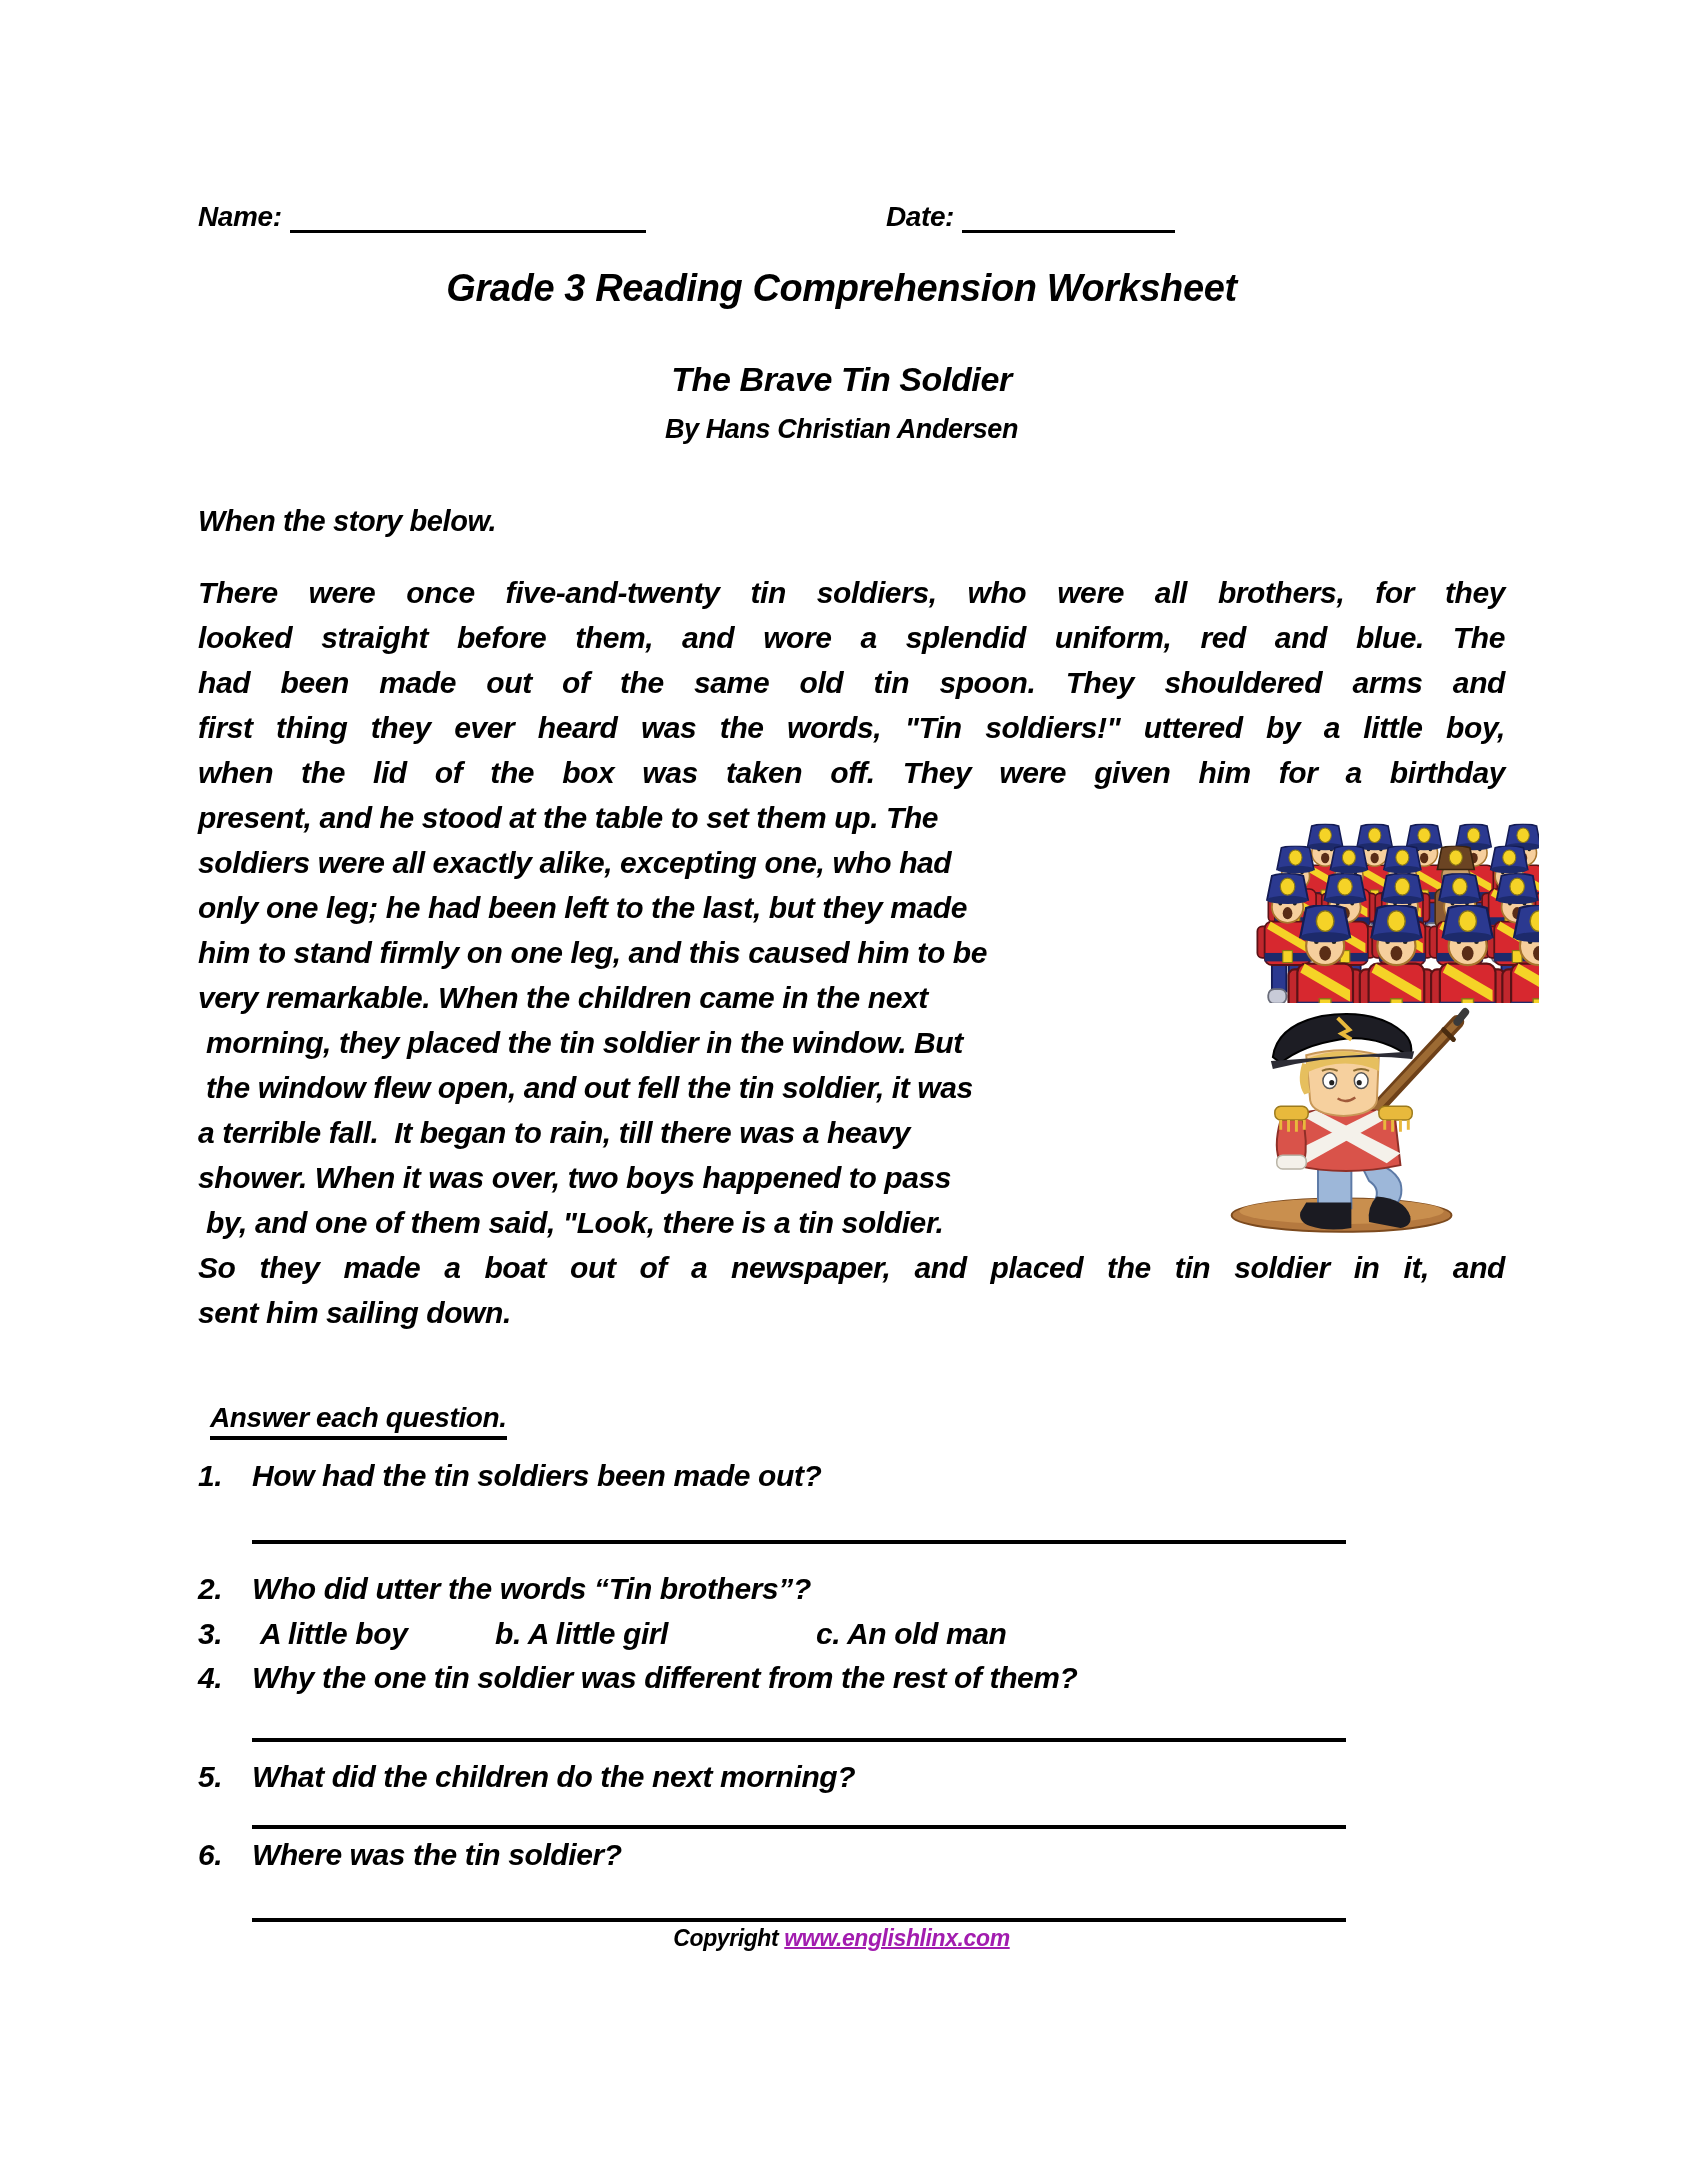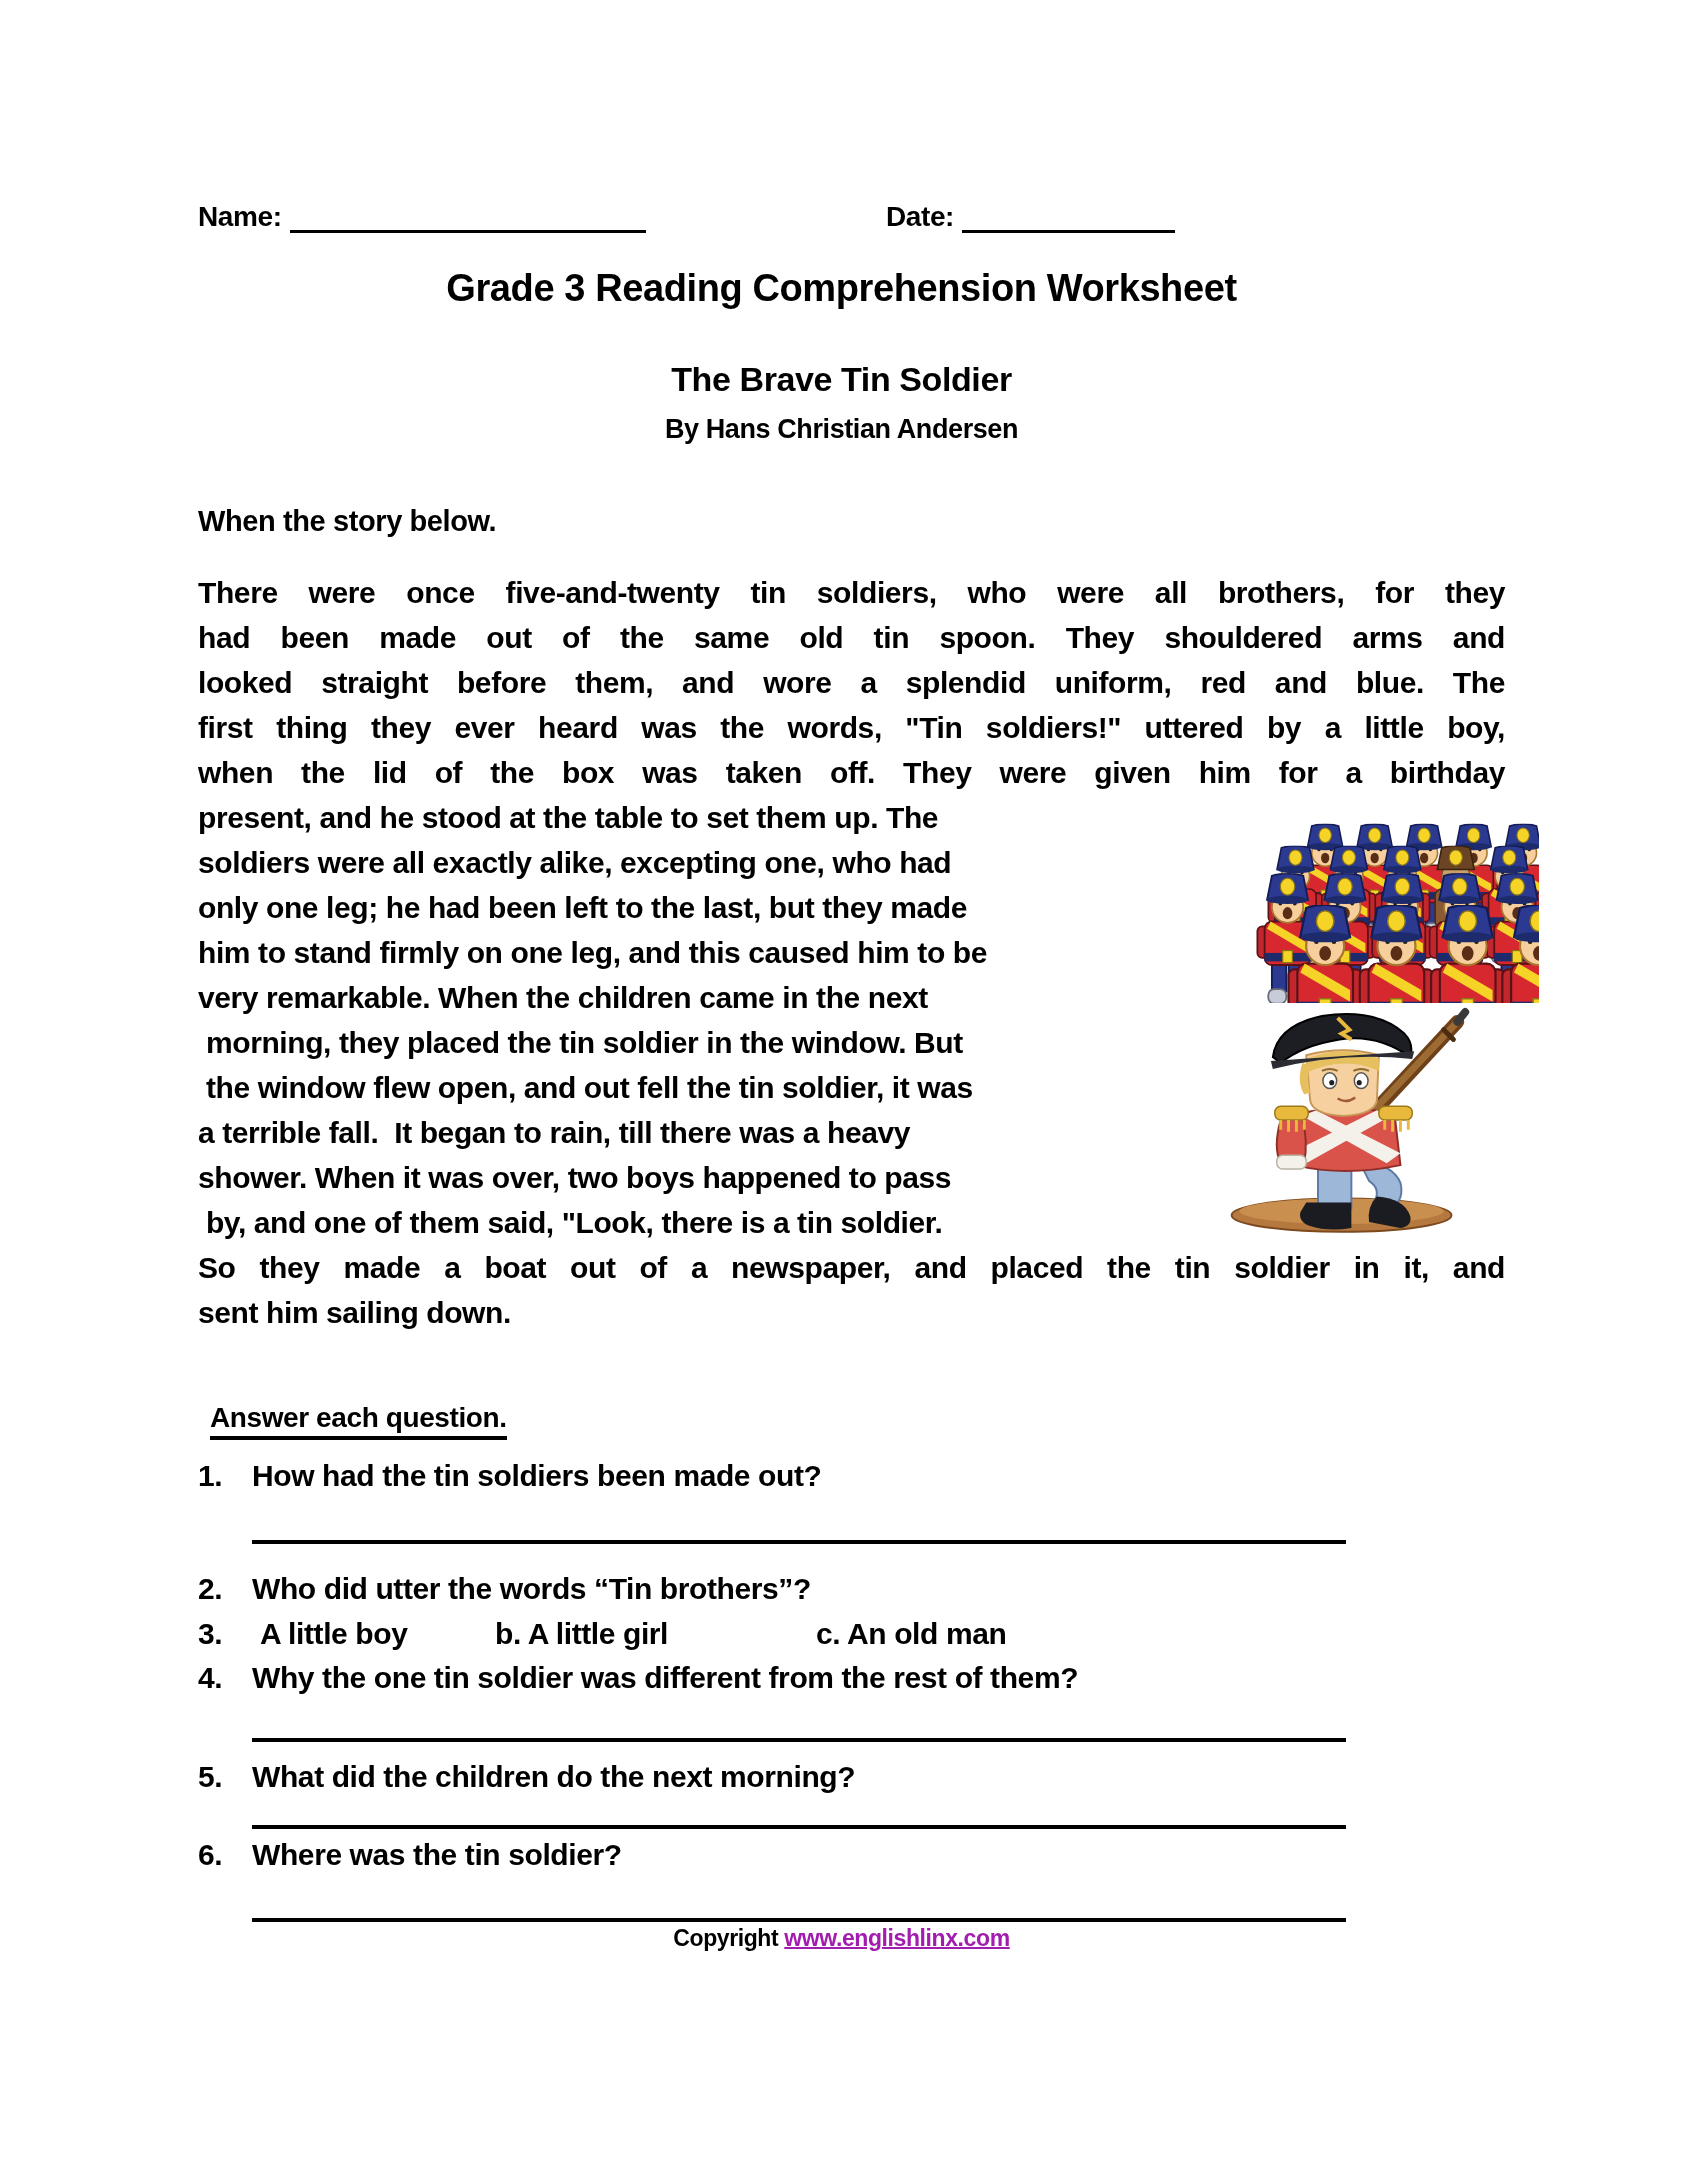--- a/index.html
+++ b/index.html
@@ -7,21 +7,21 @@
     position:relative;
     width:1683px;height:2178px;
     background:#ffffff;
     font-family:"Liberation Sans","DejaVu Sans",sans-serif;
     font-weight:700;
     color:#000;
     letter-spacing:-0.4px;
     overflow:hidden;
     margin:0 auto;
   }
-  .abs{position:absolute;}
+  .abs{position:absolute;font-style:italic;}
   
   .field-label{font-size:28px;}
   .field-line{display:inline-block;border-bottom:3px solid #000;height:30px;vertical-align:bottom;margin-left:8px;}
   
   .center-row{left:0;width:1683px;text-align:center;}
   .page-title{font-size:38px;}
   .story-title{font-size:34px;}
   .byline{font-size:27px;}
   .instruction{font-size:29px;}
   
@@ -61,22 +61,22 @@
   </div>
 
   <div class="abs center-row page-title" style="top:267px;">Grade 3 Reading Comprehension Worksheet</div>
   <div class="abs center-row story-title" style="top:360px;">The Brave Tin Soldier</div>
   <div class="abs center-row byline" style="top:414px;">By Hans Christian Andersen</div>
 
   <div class="abs instruction" style="left:198px;top:505px;">When the story below.</div>
 
   <div class="abs story">
     <div class="s-line wide">There were once five-and-twenty tin soldiers, who were all brothers, for they</div>
+    <div class="s-line wide">looked straight before them, and wore a splendid uniform, red and blue. The</div>
     <div class="s-line wide">had been made out of the same old tin spoon. They shouldered arms and</div>
-    <div class="s-line wide">looked straight before them, and wore a splendid uniform, red and blue. The</div>
     <div class="s-line wide">first thing they ever heard was the words, "Tin soldiers!" uttered by a little boy,</div>
     <div class="s-line wide">when the lid of the box was taken off. They were given him for a birthday</div>
     <div class="s-line nar">present, and he stood at the table to set them up. The</div>
     <div class="s-line nar">soldiers were all exactly alike, excepting one, who had</div>
     <div class="s-line nar">only one leg; he had been left to the last, but they made</div>
     <div class="s-line nar">him to stand firmly on one leg, and this caused him to be</div>
     <div class="s-line nar">very remarkable. When the children came in the next</div>
     <div class="s-line nar"> morning, they placed the tin soldier in the window. But</div>
     <div class="s-line nar"> the window flew open, and out fell the tin soldier, it was</div>
     <div class="s-line nar">a terrible fall.  It began to rain, till there was a heavy</div>

